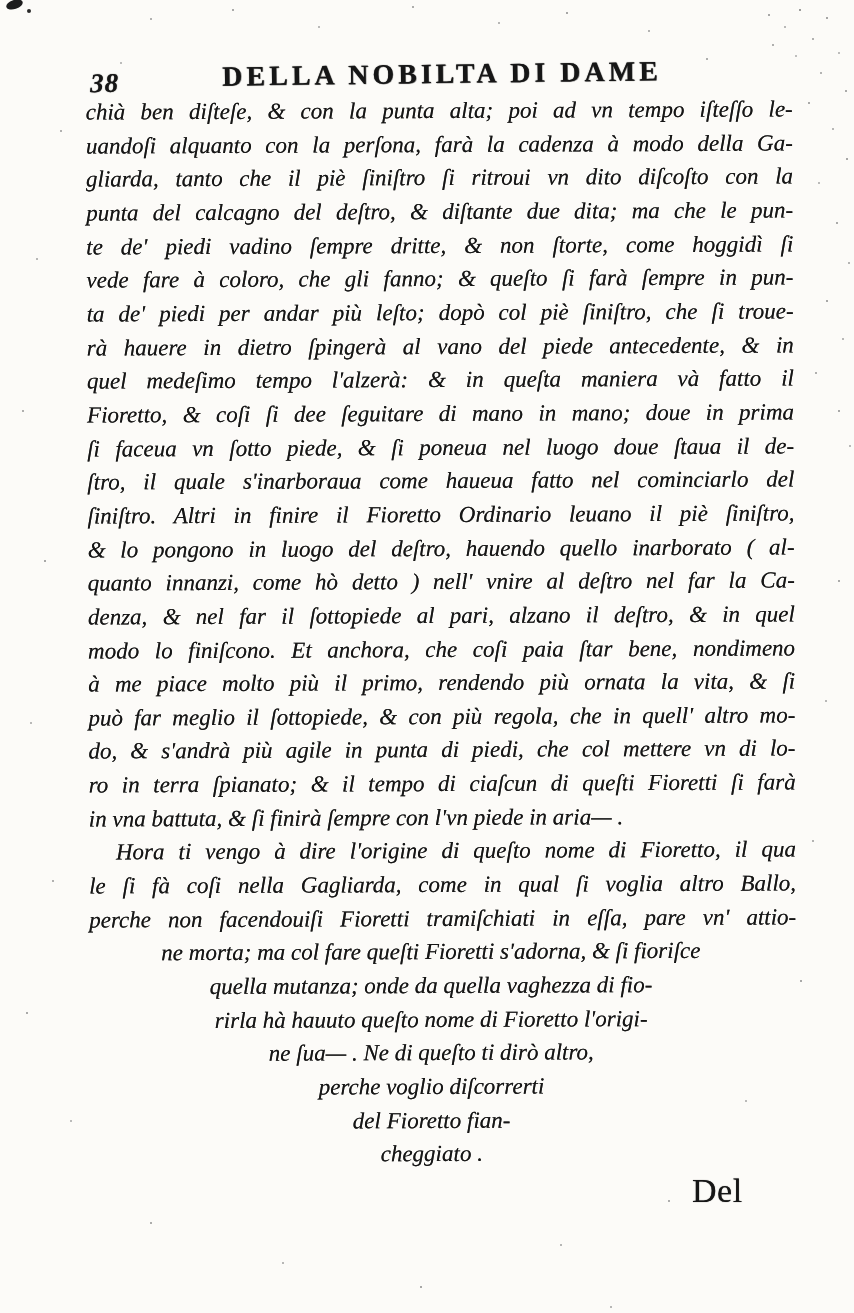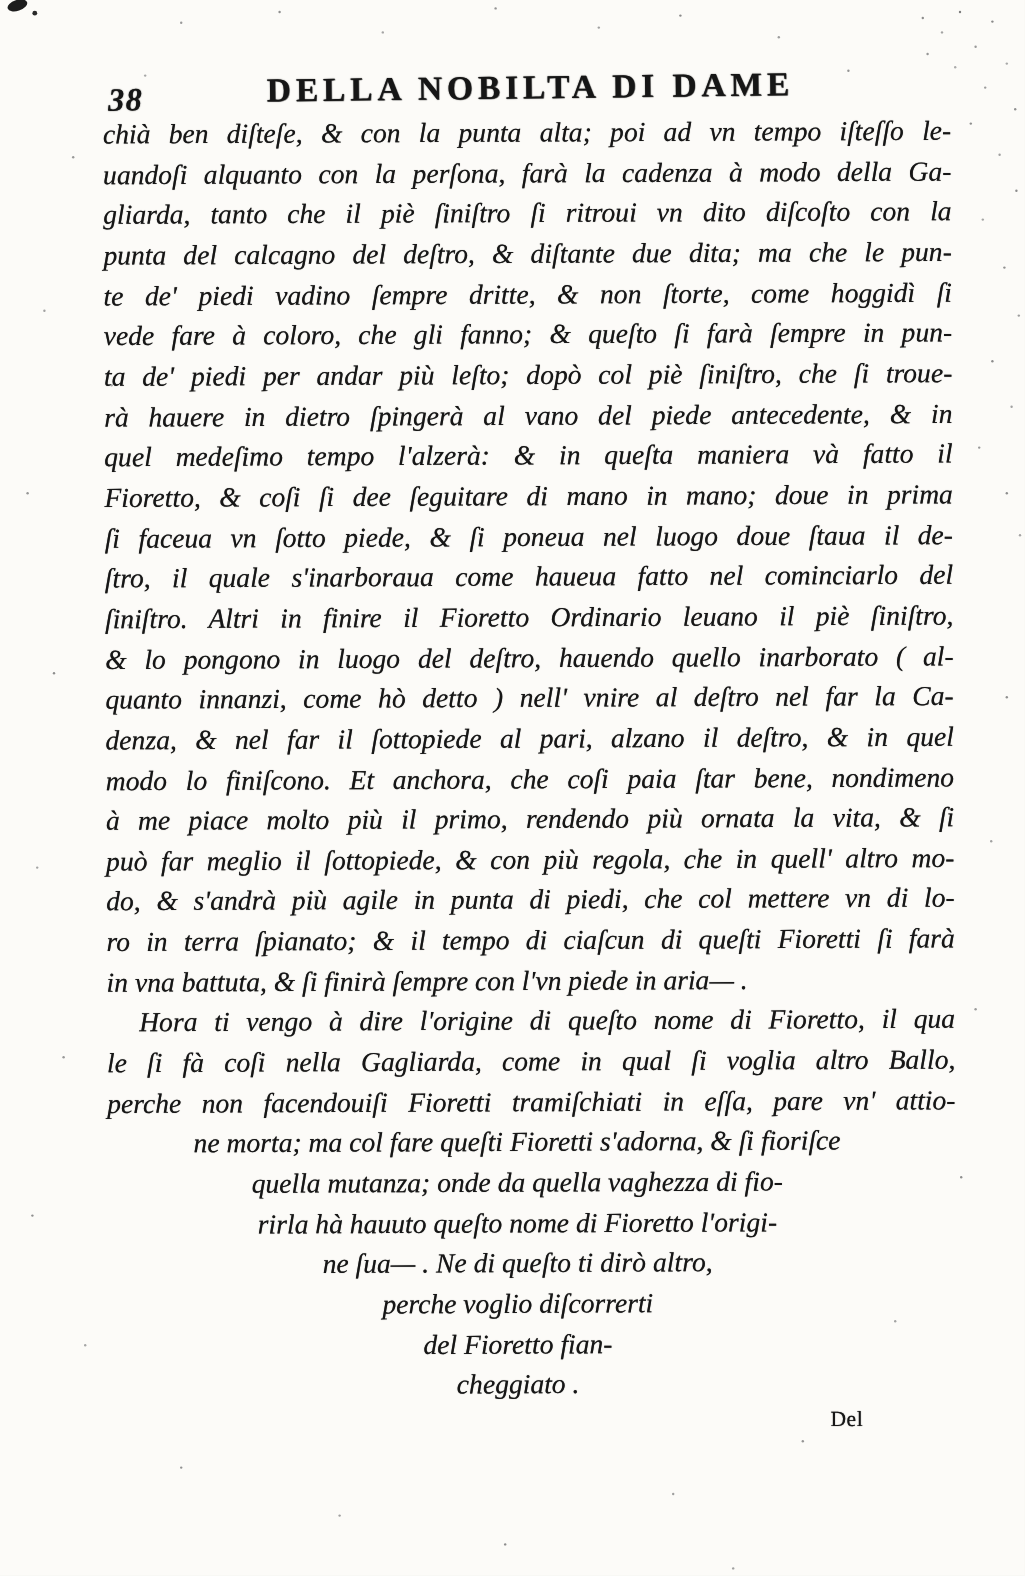--- a/index.html
+++ b/index.html
@@ -63,21 +63,21 @@
   }
   .taper {
     text-align: center;
     padding-right: 24px;            
   }
   .taper .line { text-align: center; }
   
   .catchword {
     position: absolute;
     left: 692px; top: 1172px;
-    font-size: 18px;
+    font-size: 34px;
     font-style: normal;
     letter-spacing: 0.5px;
     text-shadow: 0 0 0.8px rgba(0,0,0,.8);
   }
   
   .ink-blob {
     position: absolute; left: 6px; top: 0px;
     width: 17px; height: 9px;
     background: #1d1d1d;
     border-radius: 50%;

